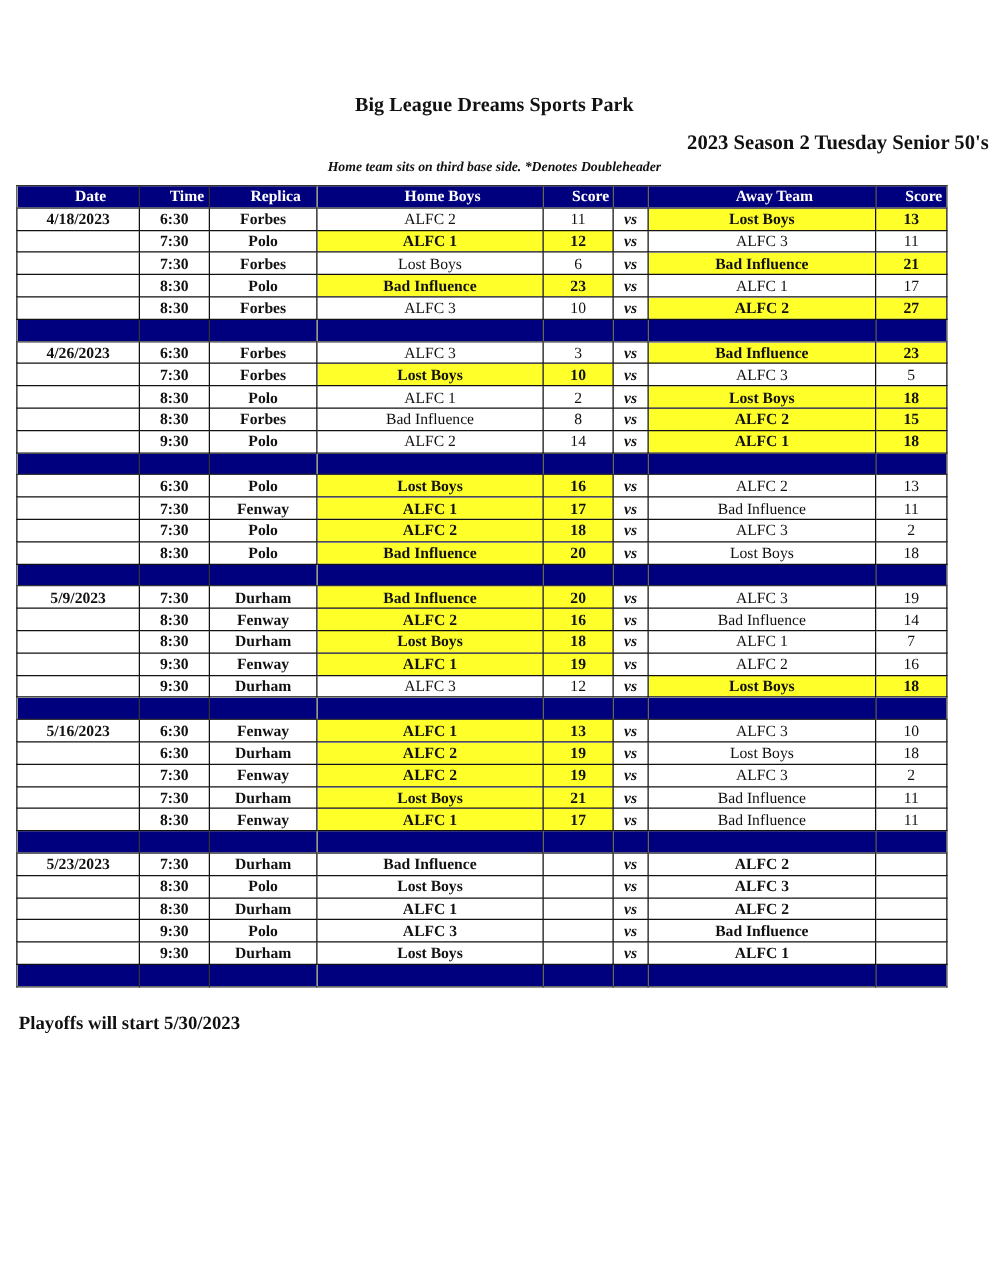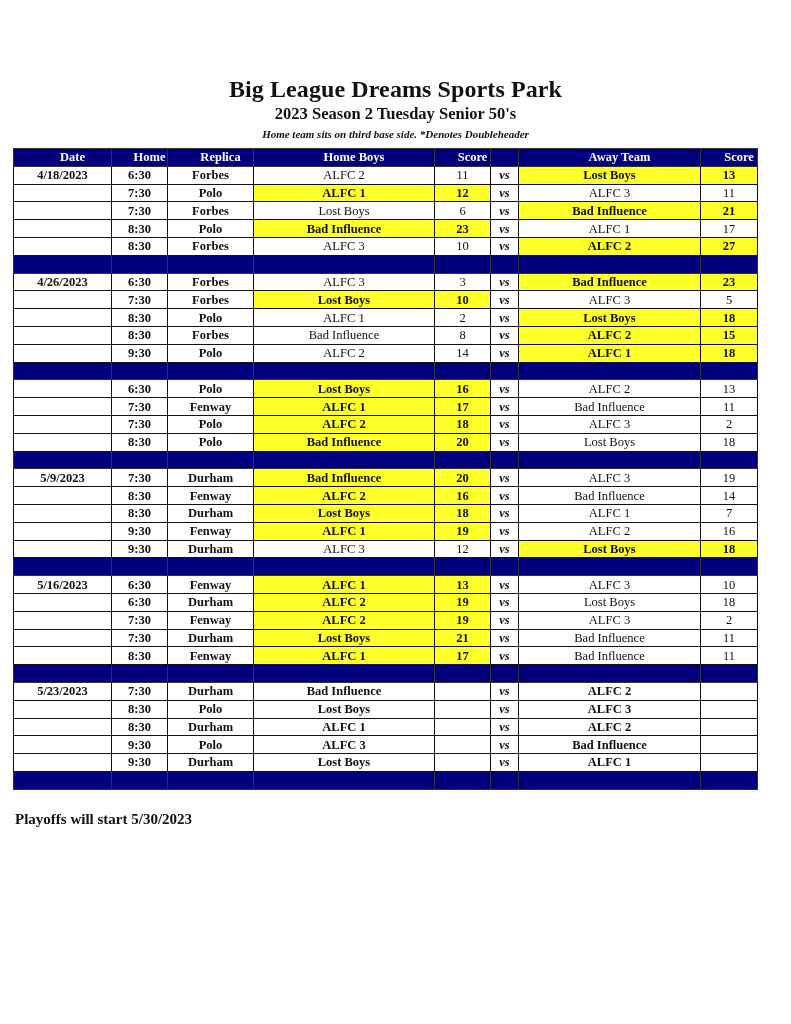--- a/index.html
+++ b/index.html
@@ -2,24 +2,24 @@
 <html><head>
   <meta charset="utf-8">
   <style>
     html, body { margin: 0; padding: 0; background: #ffffff; }
     body {
       width: 791px; height: 1024px; position: relative; overflow: hidden;
       font-family: "Liberation Serif", "DejaVu Serif", serif; color: #111;
     }
     .title {
       position: absolute; left: 0; width: 791px; top: 76px; text-align: center;
-      font-weight: bold; font-size: 24px; letter-spacing: 0.1px;
+      font-weight: bold; font-size: 16px; letter-spacing: 0.1px;
     }
     .subtitle {
-      position: absolute; left: 0; width: 791px; top: 104px; text-align: center;
+      position: absolute; left: 0; width: 791px; top: 104px; text-align: right;
       font-weight: bold; font-size: 16.5px;
     }
     .note {
       position: absolute; left: 0; width: 791px; top: 128px; text-align: center;
       font-weight: bold; font-style: italic; font-size: 11px;
     }
     table.sched {
       position: absolute; left: 13px; top: 148px;
       border-collapse: collapse; table-layout: fixed; width: 744px;
     }
@@ -55,21 +55,21 @@
       <col style="width:86px">
       <col style="width:181px">
     <col style="width:56px">
       <col style="width:28px">
       <col style="width:182px">
       <col style="width:57px">
   </colgroup>
   <thead>
     <tr>
       <th>Date</th>
-      <th>Home</th>
+      <th>Time</th>
       <th>Replica</th>
       <th>Home Boys</th>
       <th>Score</th>
       <th></th>
       <th>Away Team</th>
       <th>Score</th>
     </tr>
   </thead>
   <tbody id="sched-body">
       <tr>

